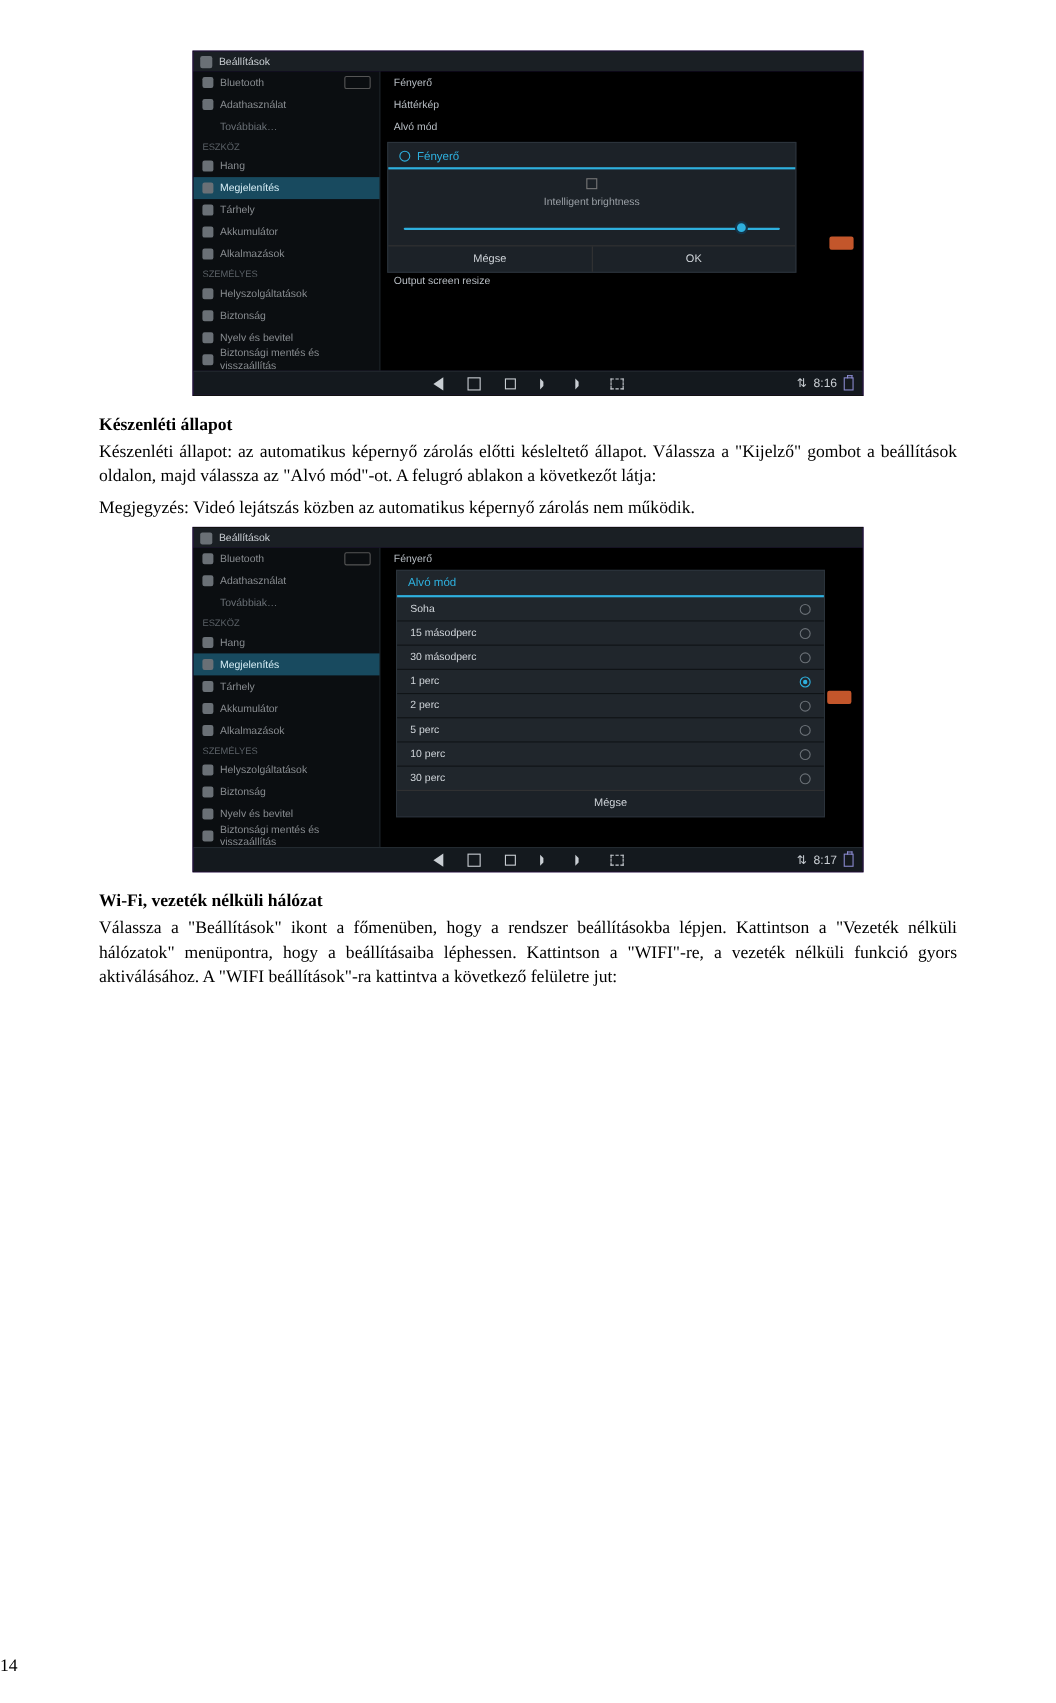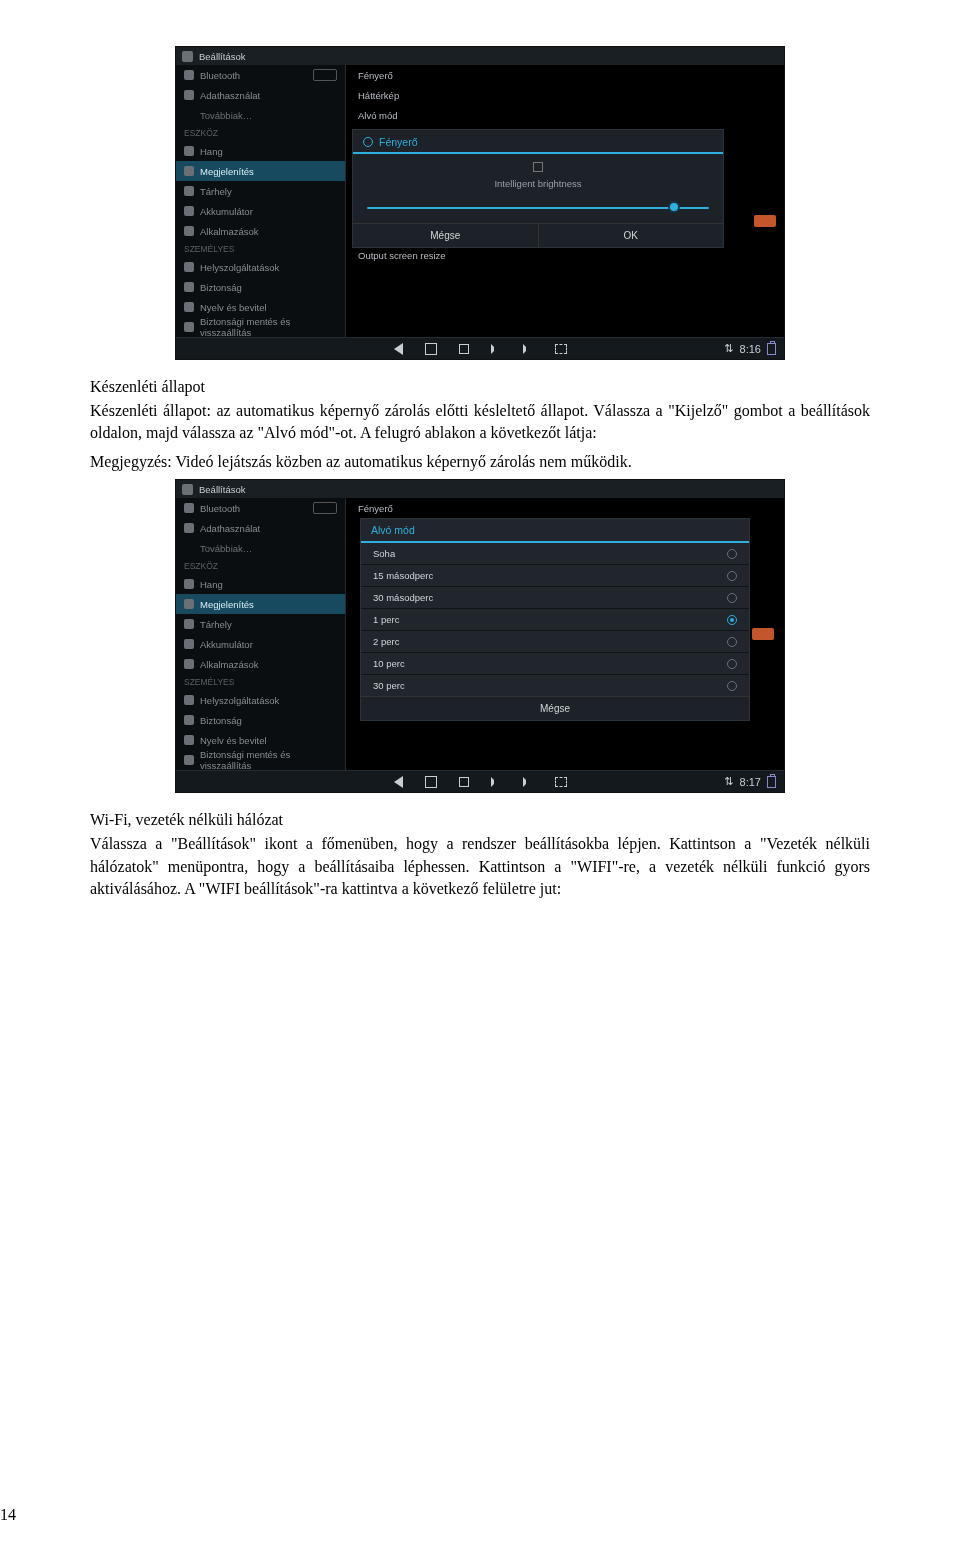--- a/index.html
+++ b/index.html
@@ -6,21 +6,21 @@
   body {
     background: #fff;
     font-family: "Times New Roman", serif;
     font-size: 16px;
     color: #000;
     width: 960px;
     min-height: 1548px;
     padding: 40px 90px 30px 90px;
     position: relative;
   }
-  .heading { font-weight: normal; margin-bottom: 4px; }
+  .heading { font-weight: bold; margin-bottom: 4px; }
   .para { line-height: 1.4; margin-bottom: 6px; text-align: justify; }
 
   
   .screenshot {
     width: 610px;
     margin: 6px auto 18px auto;
     background: #4c1d95;
     font-family: Arial, sans-serif;
     font-size: 9.5px;
     color: #9aa0a6;
@@ -327,20 +327,24 @@
             </div>
             <div class="ld-item">
               <span>1 perc</span>
               <span class="radio sel"></span>
             </div>
             <div class="ld-item">
               <span>2 perc</span>
               <span class="radio"></span>
             </div>
             <div class="ld-item">
+              <span>5 perc</span>
+              <span class="radio"></span>
+            </div>
+            <div class="ld-item">
               <span>10 perc</span>
               <span class="radio"></span>
             </div>
             <div class="ld-item">
               <span>30 perc</span>
               <span class="radio"></span>
             </div>
           </div>
         <div class="ld-cancel">Mégse</div>
       </div>

